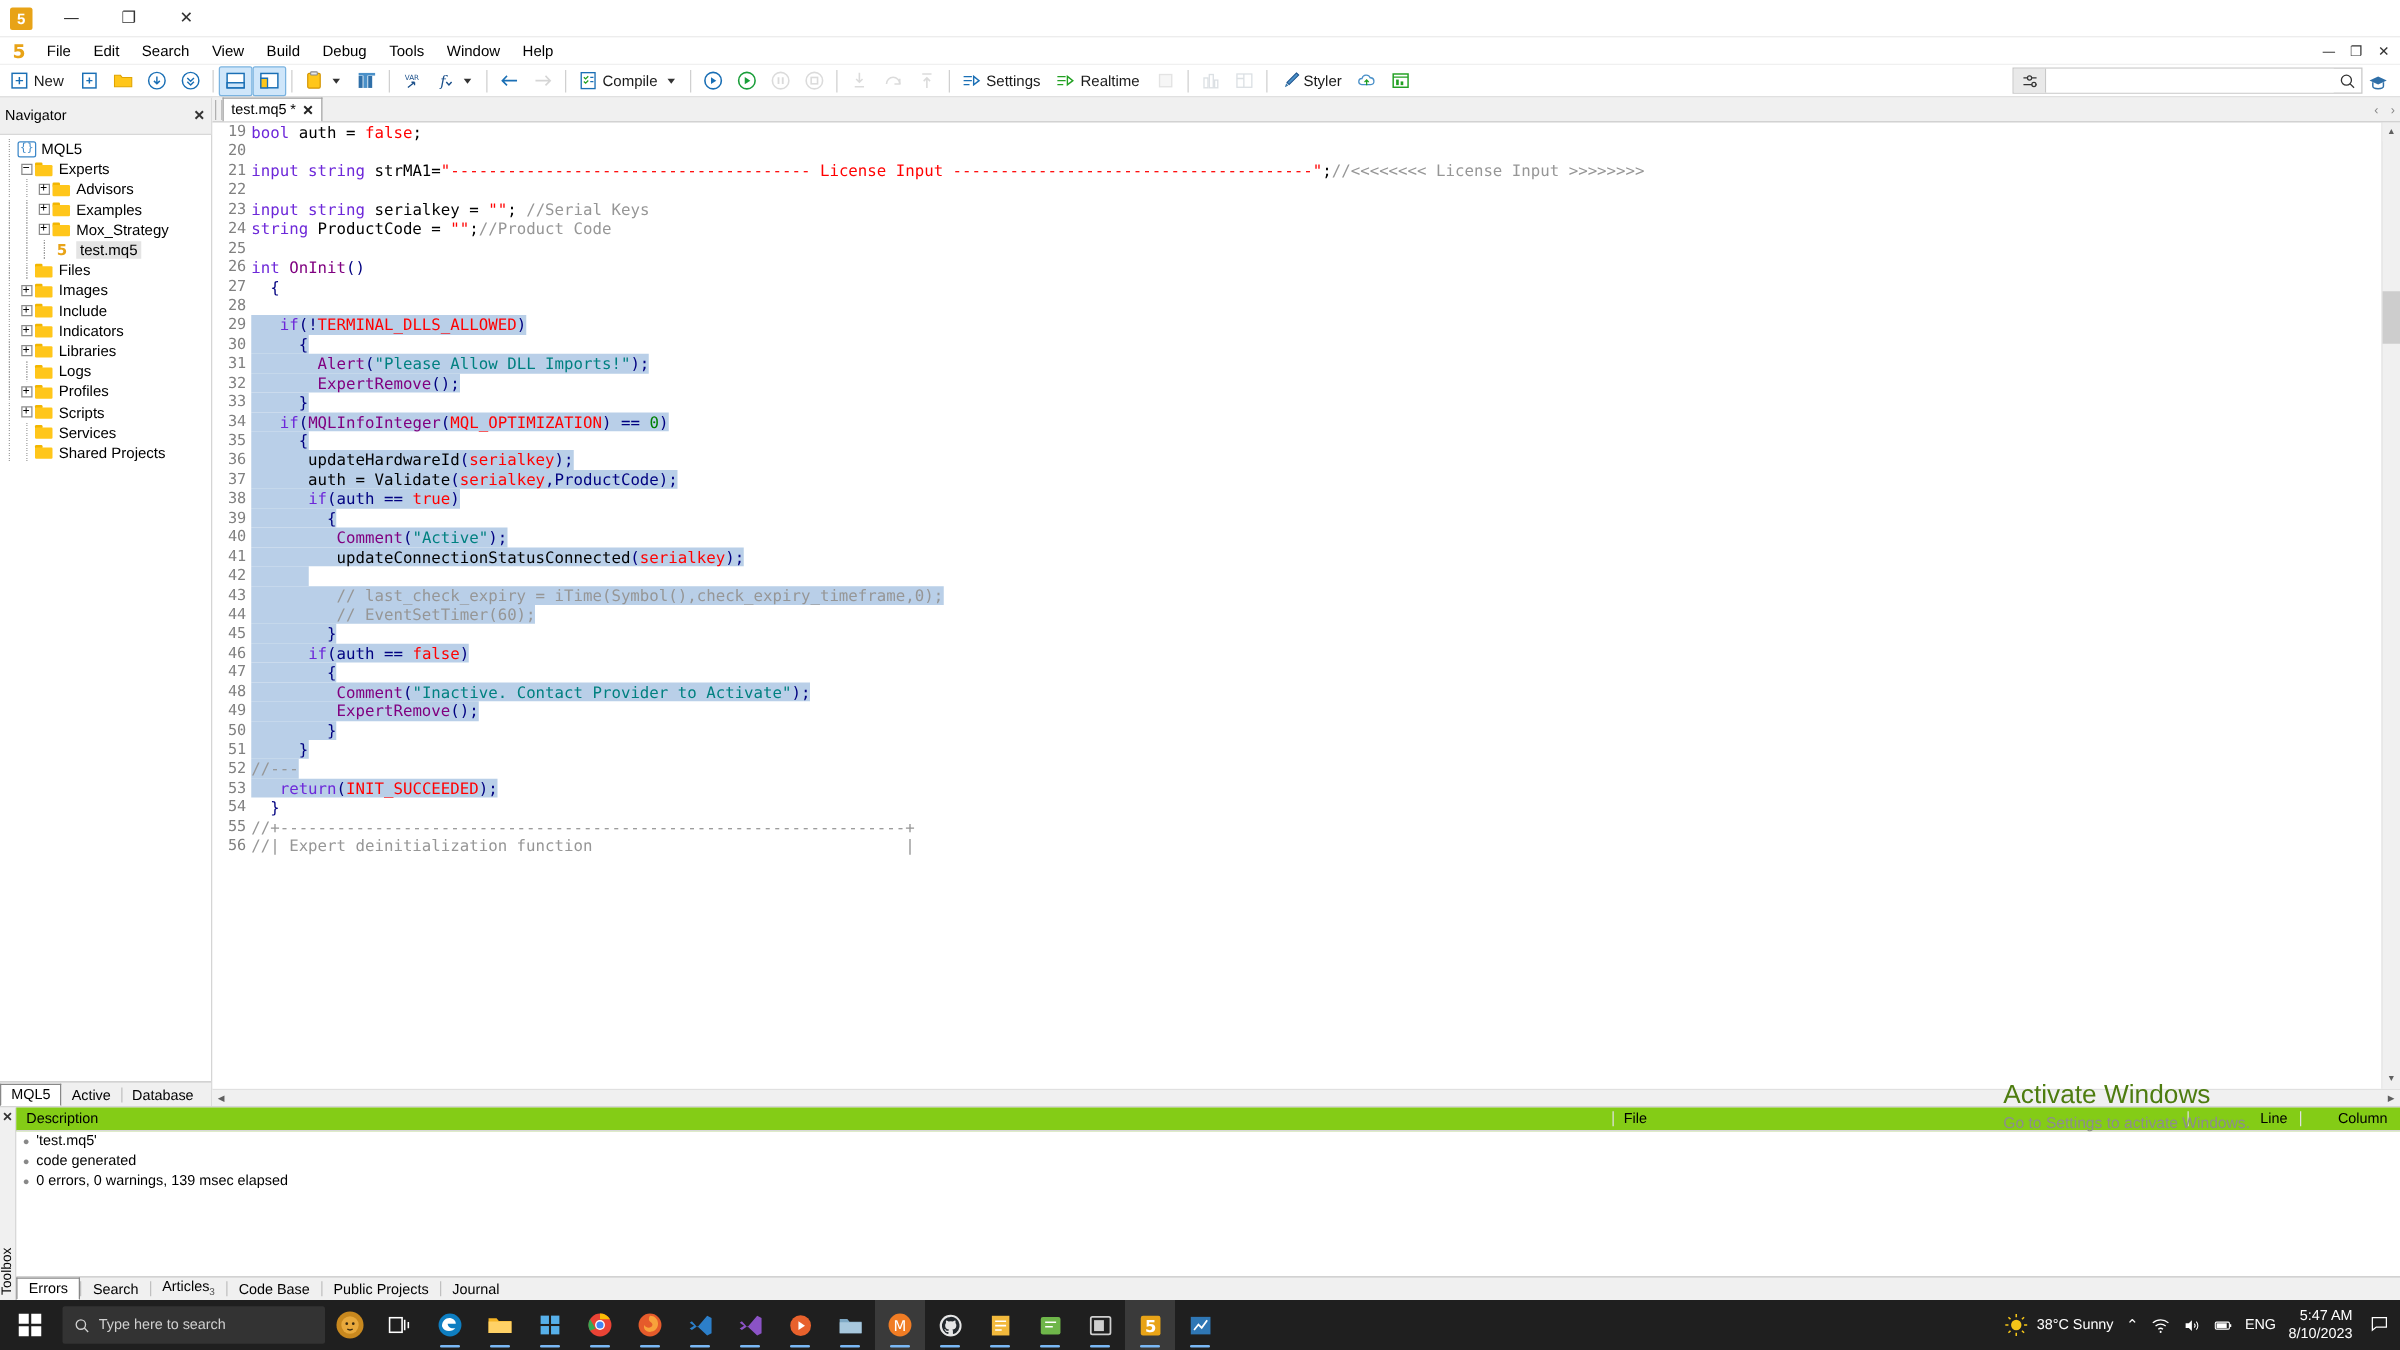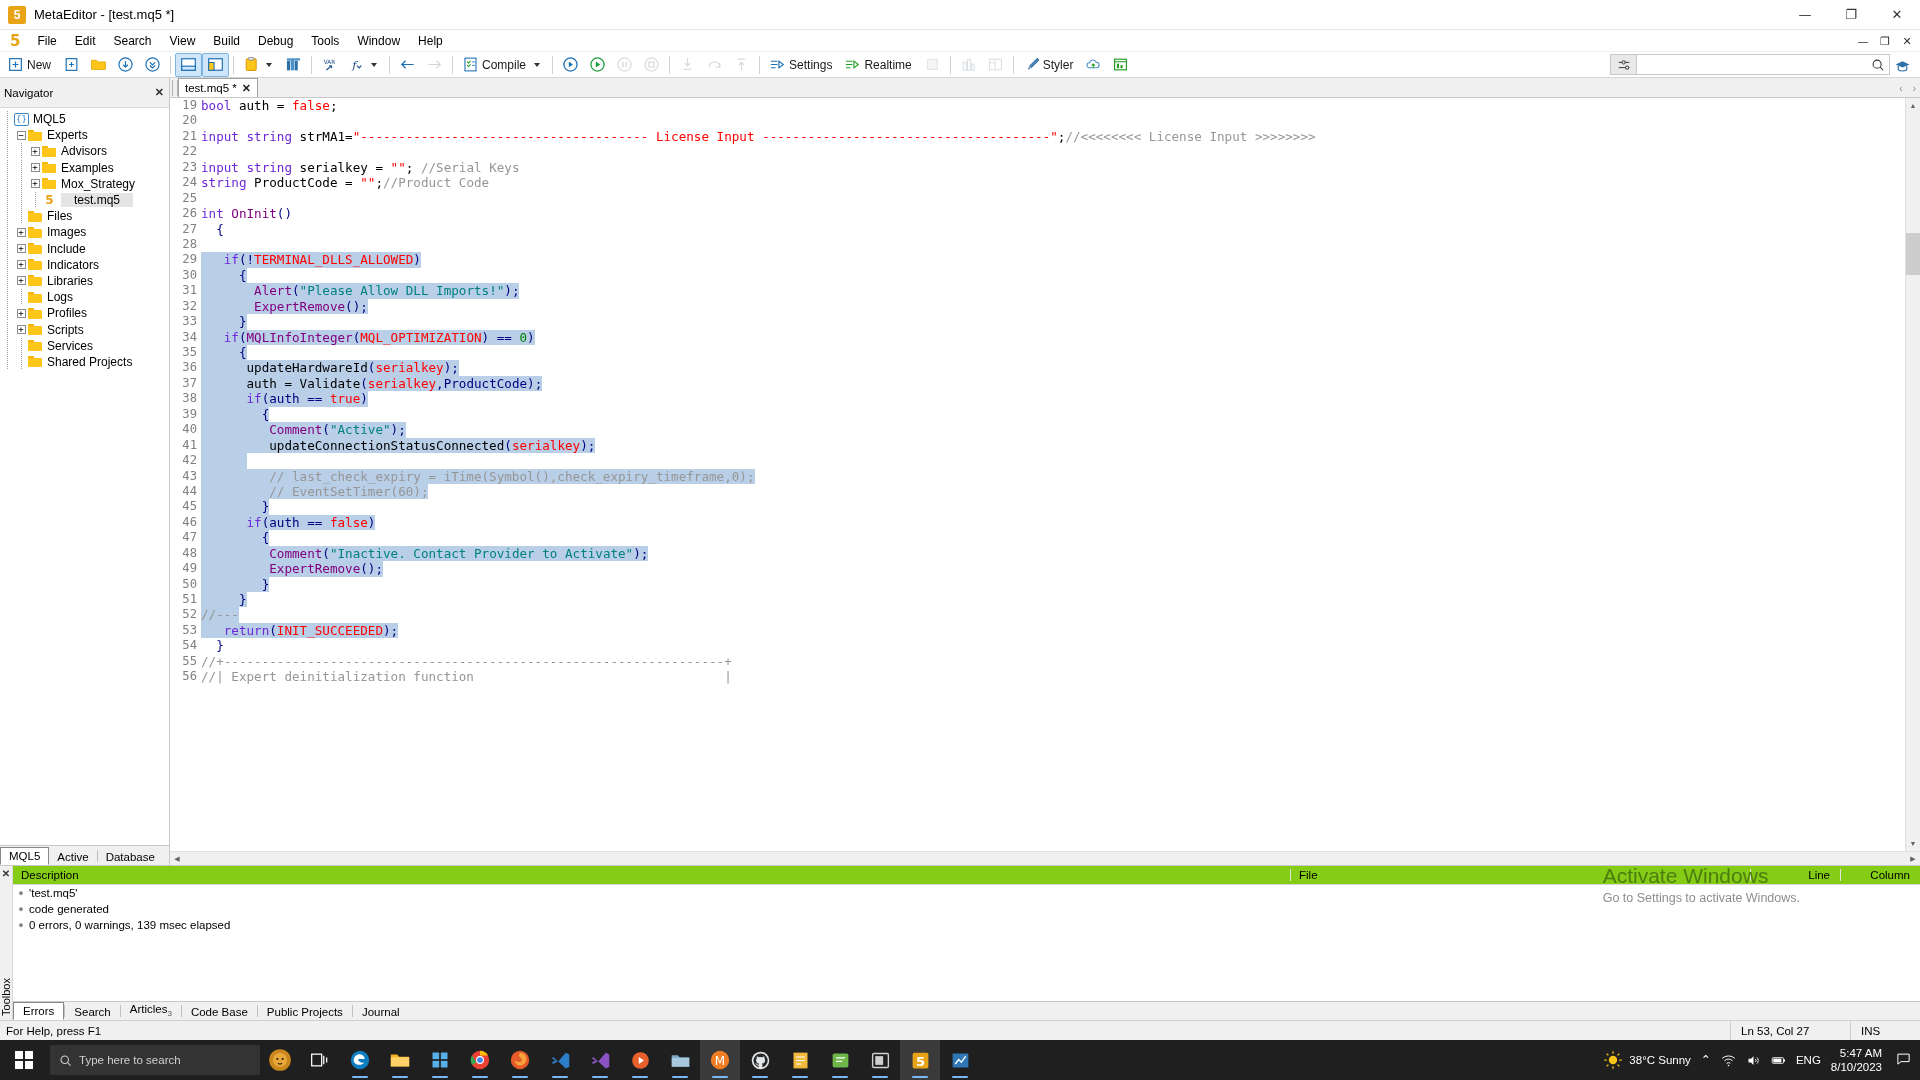--- a/index.html
+++ b/index.html
@@ -102,21 +102,21 @@
   .folder { width: 15px; height: 13px; position: relative; flex: none; margin-right: 4px; }
   .folder:before {
     content: ''; position: absolute; left: 0; top: 1px; width: 6px; height: 3px;
     background: #f2b600; border-radius: 1px 1px 0 0;
   }
   .folder:after {
     content: ''; position: absolute; left: 0; top: 3px; width: 14px; height: 9px;
     background: #ffc61a; border-radius: 1px;
   }
   .tree-lbl { font-size: 12px; color: #000; }
-  .tree-lbl.sel { background: #e4e4e4; padding: 0 13px; }
+  .tree-lbl.sel { background: #e4e4e4; padding: 0 3px; }
   .mq5-ico {
     width: 15px; margin-right: 4px; color: #e8a317; font-weight: bold; font-size: 12px;
     text-align: center; flex: none; font-family: "DejaVu Sans", sans-serif;
   }
   .root-ico {
     width: 15px; height: 13px; margin-right: 4px; flex: none; border: 1px solid #3b87c8;
     border-radius: 2px; color: #3b87c8; font-size: 9px; text-align: center; line-height: 11px;
     font-family: "DejaVu Sans Mono", monospace;
   }
   .nav-tabs { height: 20px; display: flex; align-items: flex-end; background: #f0f0f0;
@@ -219,21 +219,20 @@
   .tray-ico { color: #fff; font-size: 12px; font-family: "DejaVu Sans", sans-serif; }
   .tray-notif { width: 22px; text-align: center; color: #fff; font-size: 14px; }
 </style>
 </head>
 <body>
 
 <div id="app">
 
   <div class="titlebar">
     <div class="title-icon">5</div>
-    <div class="title-text">MetaEditor - [test.mq5 *]</div>
     <div class="win-btns">
       <div class="win-btn">—</div>
       <div class="win-btn">❐</div>
       <div class="win-btn close">✕</div>
     </div>
   </div>
 
   <div class="menubar">
     <div class="menu-logo">5</div>
     <div class="menu-item">File</div>
@@ -730,25 +729,20 @@
           <div class="tbx-tab"><span>Journal</span></div>
         </div>
     </div>
   </div>
 
   <div class="activate-wm">
     <div class="aw1">Activate Windows</div>
     <div class="aw2">Go to Settings to activate Windows.</div>
   </div>
 
-  <div class="statusbar">
-    <div class="sb-left">For Help, press F1</div>
-    <div class="sb-cell" style="width:120px;justify-content:flex-start;">Ln 53, Col 27</div>
-    <div class="sb-cell" style="width:70px;justify-content:flex-start;">INS</div>
-  </div>
 
   <div class="taskbar">
     <div class="tb-start">
       <div class="win-logo">
           <i></i>
           <i></i>
           <i></i>
           <i></i>
         </div>
     </div>

